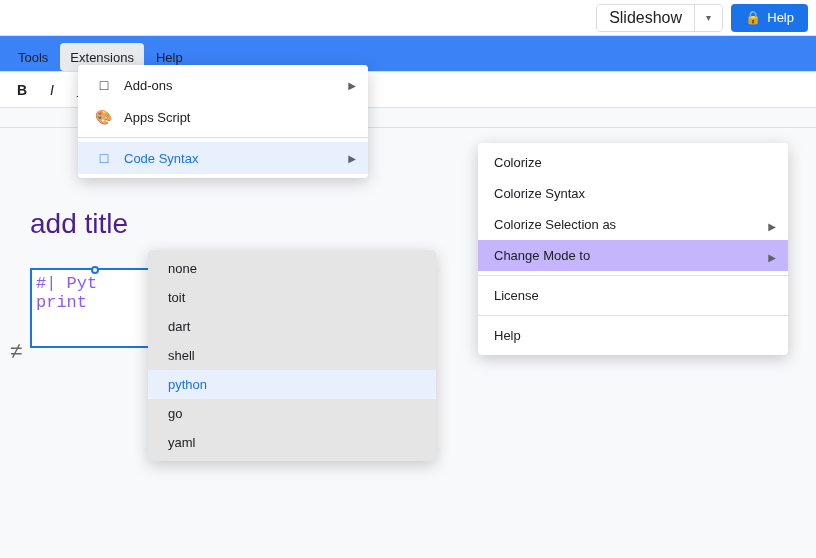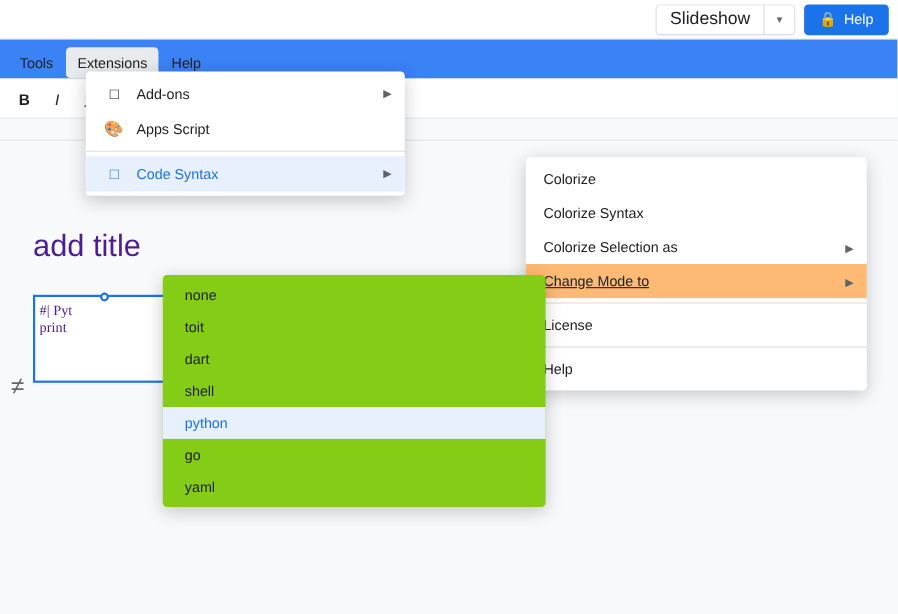--- a/index.html
+++ b/index.html
@@ -275,44 +275,43 @@
       display: flex;
       align-items: flex-end;
       padding: 8px 16px;
       cursor: pointer;
       font-size: 13px;
       color: #202124;
       position: relative;
     }
 
     .code-right-item.highlighted {
-      background: #fdba74;
-      text-decoration: underline;
+      background: #c4b5fd;
     }
 
     .code-right-item .arrow {
       position: absolute;
       right: 12px;
       font-size: 10px;
       color: #5f6368;
     }
 
     .menu-separator {
       height: 1px;
       background: #e0e0e0;
       margin: 4px 0;
     }
 
     
     .lang-list-submenu {
       position: absolute;
       top: 250px;
       left: 148px;
-      width: 348px;
-      background: #84cc16;
+      width: 288px;
+      background: #e5e5e5;
       border-radius: 4px;
       box-shadow: 0 4px 16px rgba(0,0,0,0.2);
       z-index: 130;
       padding: 4px 0;
     }
 
     .lang-list-item {
       display: flex;
       align-items: center;
       padding: 7px 20px;
@@ -379,21 +378,21 @@
     <span style="margin-right: 60px;">5</span>
     <span>6</span>
   </div>
 </div>
 
 <div class="canvas-area">
   <div class="slide-title">add title</div>
 
   <div class="slide-text-box">
     <div class="text-box-handle"></div>
-    <div style="font-family:Liberation Serif, serif; font-size:13px; color:#4c1d95;">
+    <div style="font-family:Liberation Mono, monospace; font-size:17px; color:#8b5cf6;">
       #| Pyt<br>print
     </div>
   </div>
 
   <div class="no-symbol">≠</div>
 </div>
 
 <div class="extensions-menu">
   <div class="ext-menu-item">
     <span class="ext-menu-icon">□</span>

